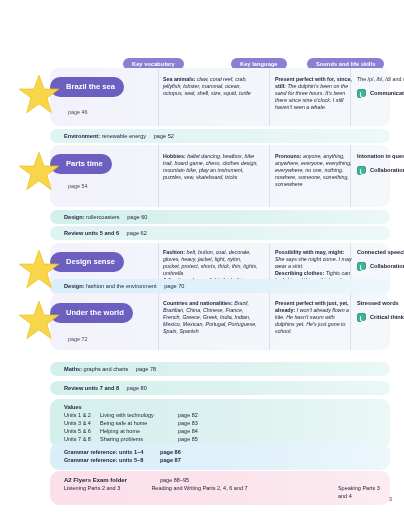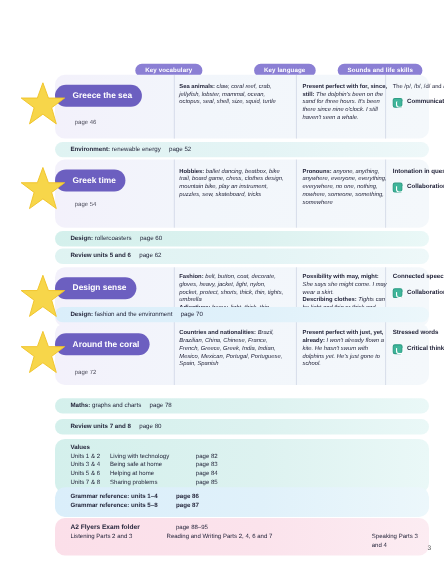--- a/index.html
+++ b/index.html
@@ -176,21 +176,21 @@
     <div class="unit-inner">
       <div class="sep sep-1"></div>
       <div class="sep sep-2"></div>
       <div class="sep sep-3"></div>
 
       <svg class="star" viewBox="0 0 100 100">
         <polygon points="50,3 62,36 97,36 69,57 79,92 50,71 21,92 31,57 3,36 38,36" fill="#f7d64a" stroke="#f0c227" stroke-width="2"></polygon>
       </svg>
       <div class="star-num" style="left:-32px;top:6px;">5</div>
 
-      <div class="title-pill">Greece the sea</div>
+      <div class="title-pill">Brazil the sea</div>
       <div class="unit-page" style="top:41px;">page 46</div>
 
       <div class="col col-voc" style="top:8px;">
         <b>Sea animals:</b>
         <i>claw, coral reef, crab, jellyfish, lobster, mammal, ocean, octopus, seal, shell, size, squid, turtle</i>
       </div>
 
       <div class="col col-lang" style="top:8px;">
         <b>Present perfect with for, since, still:</b>
         <i>The dolphin's been on the sand for three hours. It's been there since nine o'clock. I still haven't seen a whale.</i>
@@ -216,21 +216,21 @@
     <div class="unit-inner">
       <div class="sep sep-1"></div>
       <div class="sep sep-2"></div>
       <div class="sep sep-3"></div>
 
       <svg class="star" viewBox="0 0 100 100">
         <polygon points="50,3 62,36 97,36 69,57 79,92 50,71 21,92 31,57 3,36 38,36" fill="#f7d64a" stroke="#f0c227" stroke-width="2"></polygon>
       </svg>
       <div class="star-num" style="left:-32px;top:6px;">6</div>
 
-      <div class="title-pill">Greek time</div>
+      <div class="title-pill">Parts time</div>
       <div class="unit-page" style="top:38px;">page 54</div>
 
       <div class="col col-voc" style="top:8px;">
         <b>Hobbies:</b>
         <i>ballet dancing, beatbox, bike trail, board game, chess, clothes design, mountain bike, play an instrument, puzzles, sew, skateboard, tricks</i>
       </div>
 
       <div class="col col-lang" style="top:8px;">
         <b>Pronouns:</b>
         <i>anyone, anything, anywhere, everyone, everything, everywhere, no one, nothing, nowhere, someone, something, somewhere</i>
@@ -305,21 +305,21 @@
     <div class="unit-inner">
       <div class="sep sep-1"></div>
       <div class="sep sep-2"></div>
       <div class="sep sep-3"></div>
 
       <svg class="star" viewBox="0 0 100 100">
         <polygon points="50,3 62,36 97,36 69,57 79,92 50,71 21,92 31,57 3,36 38,36" fill="#f7d64a" stroke="#f0c227" stroke-width="2"></polygon>
       </svg>
       <div class="star-num" style="left:-32px;top:6px;">8</div>
 
-      <div class="title-pill">Around the coral</div>
+      <div class="title-pill">Under the world</div>
       <div class="unit-page" style="top:42px;">page 72</div>
 
       <div class="col col-voc" style="top:6px;">
         <b>Countries and nationalities:</b>
         <i>Brazil, Brazilian, China, Chinese, France, French, Greece, Greek, India, Indian, Mexico, Mexican, Portugal, Portuguese, Spain, Spanish</i>
       </div>
 
       <div class="col col-lang" style="top:6px;">
         <b>Present perfect with just, yet, already:</b>
         <i>I won't already flown a kite. He hasn't swum with dolphins yet. He's just gone to school.</i>

